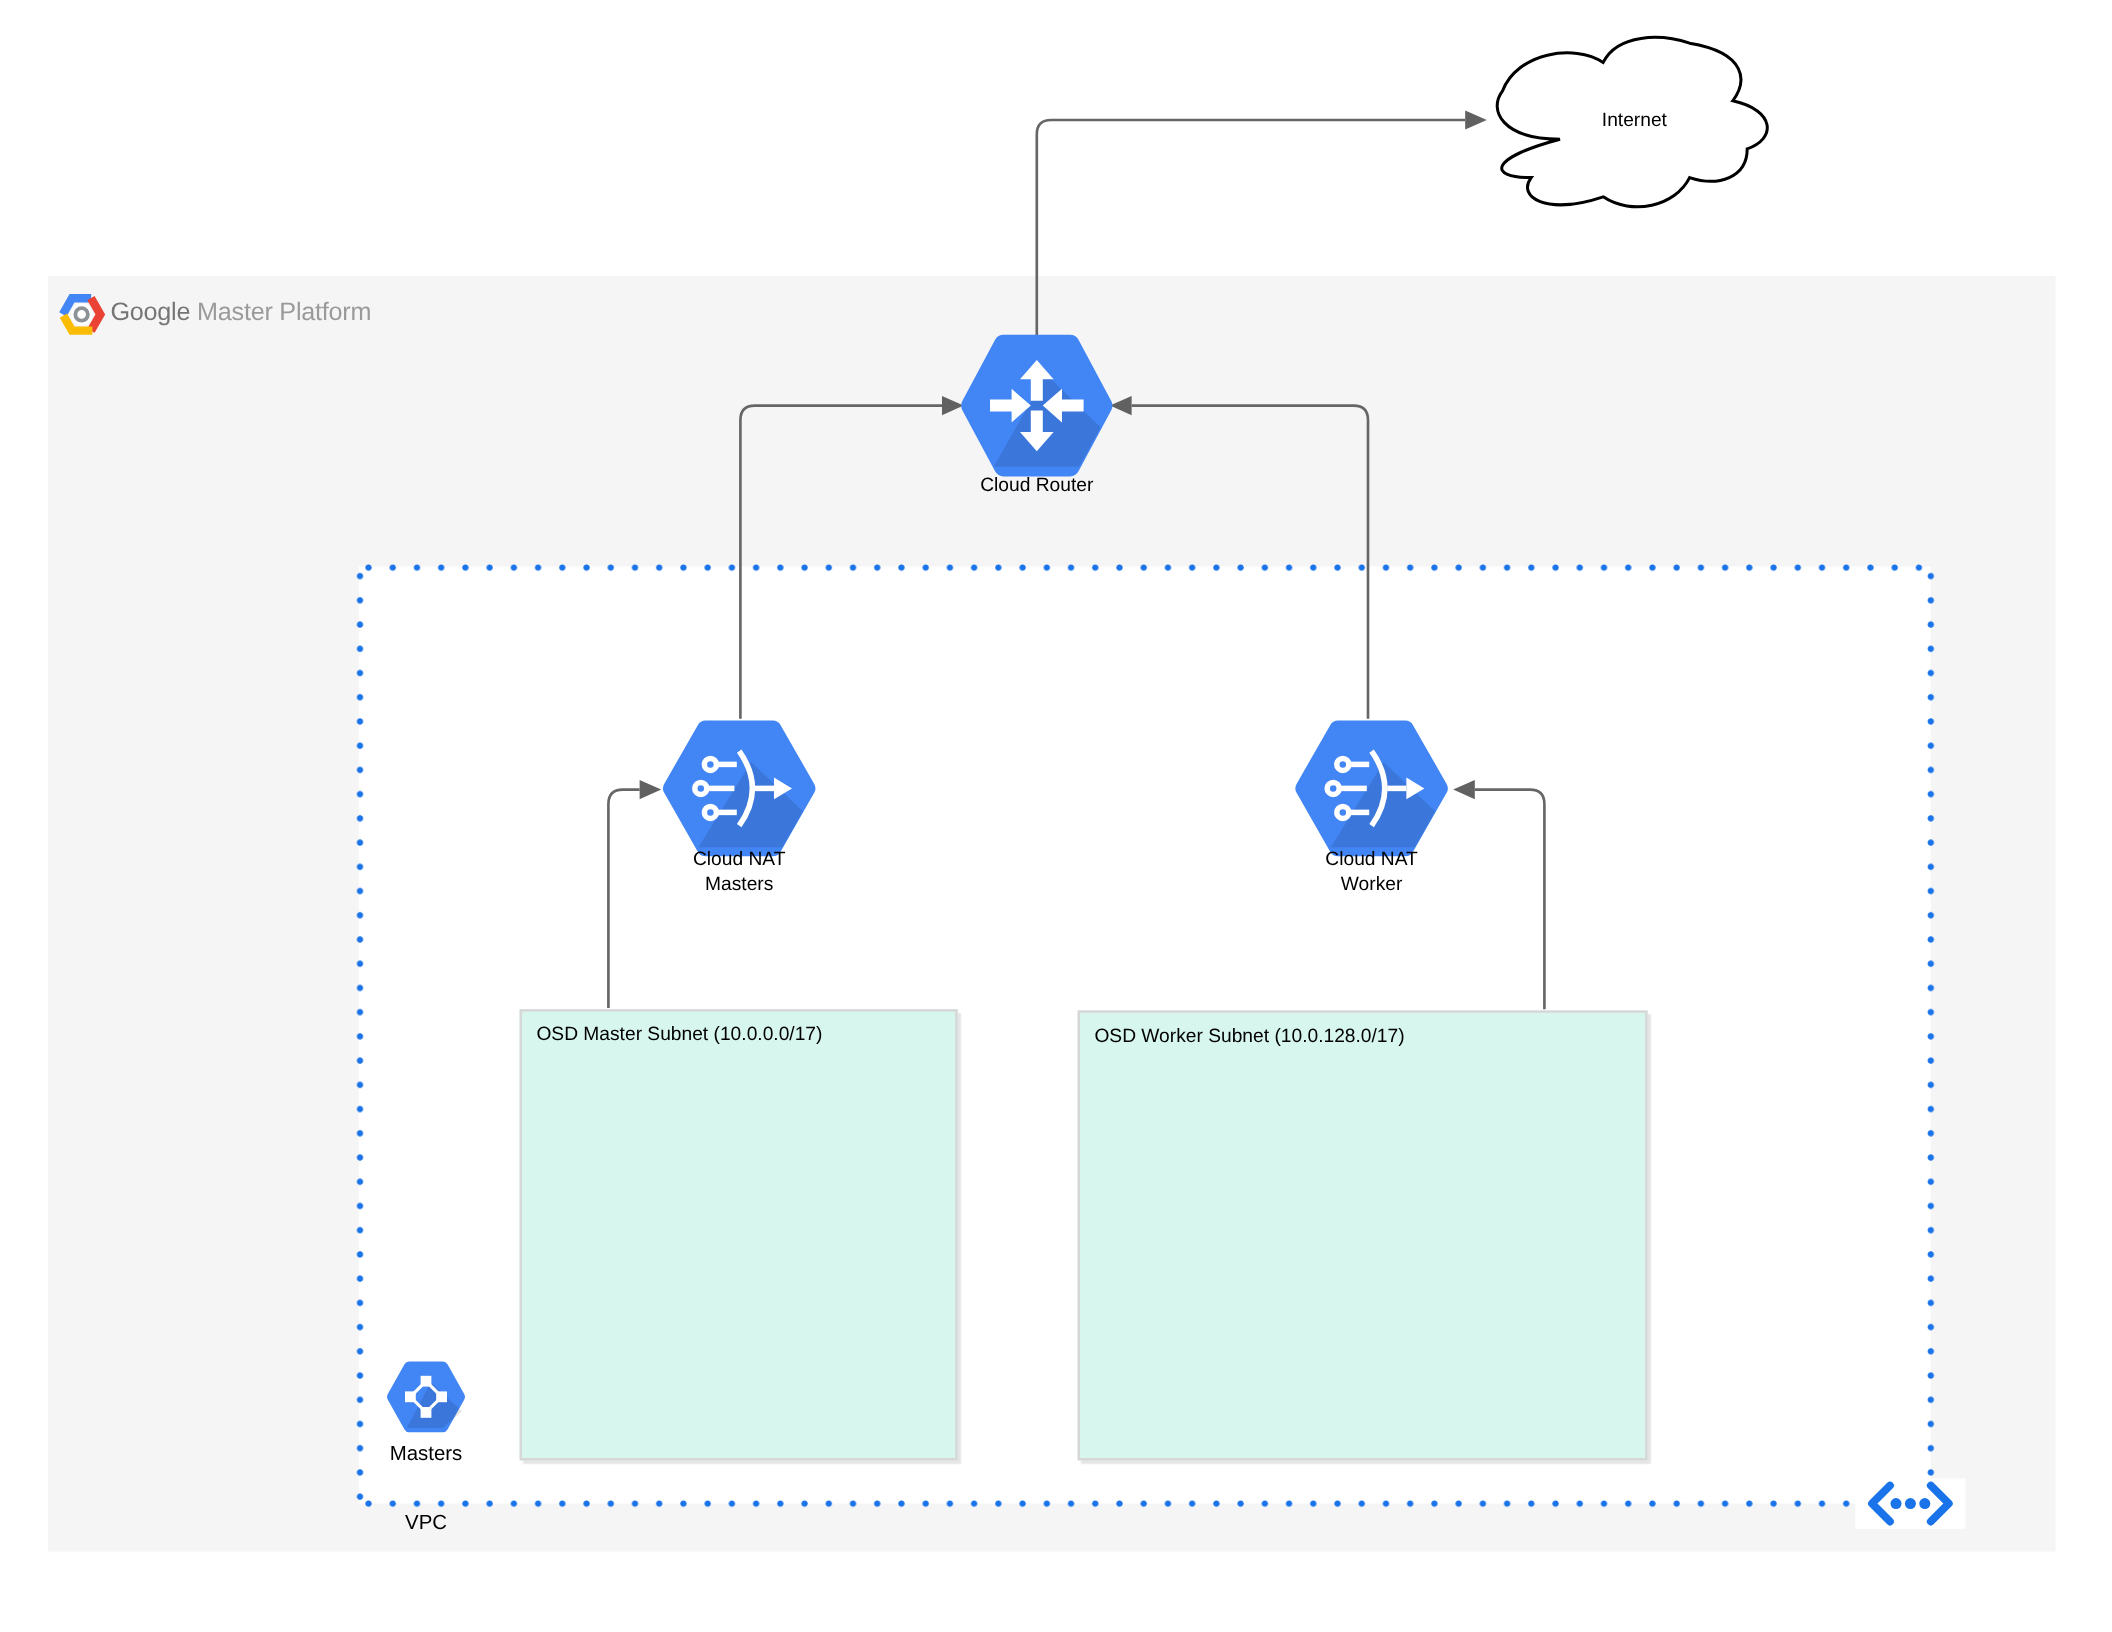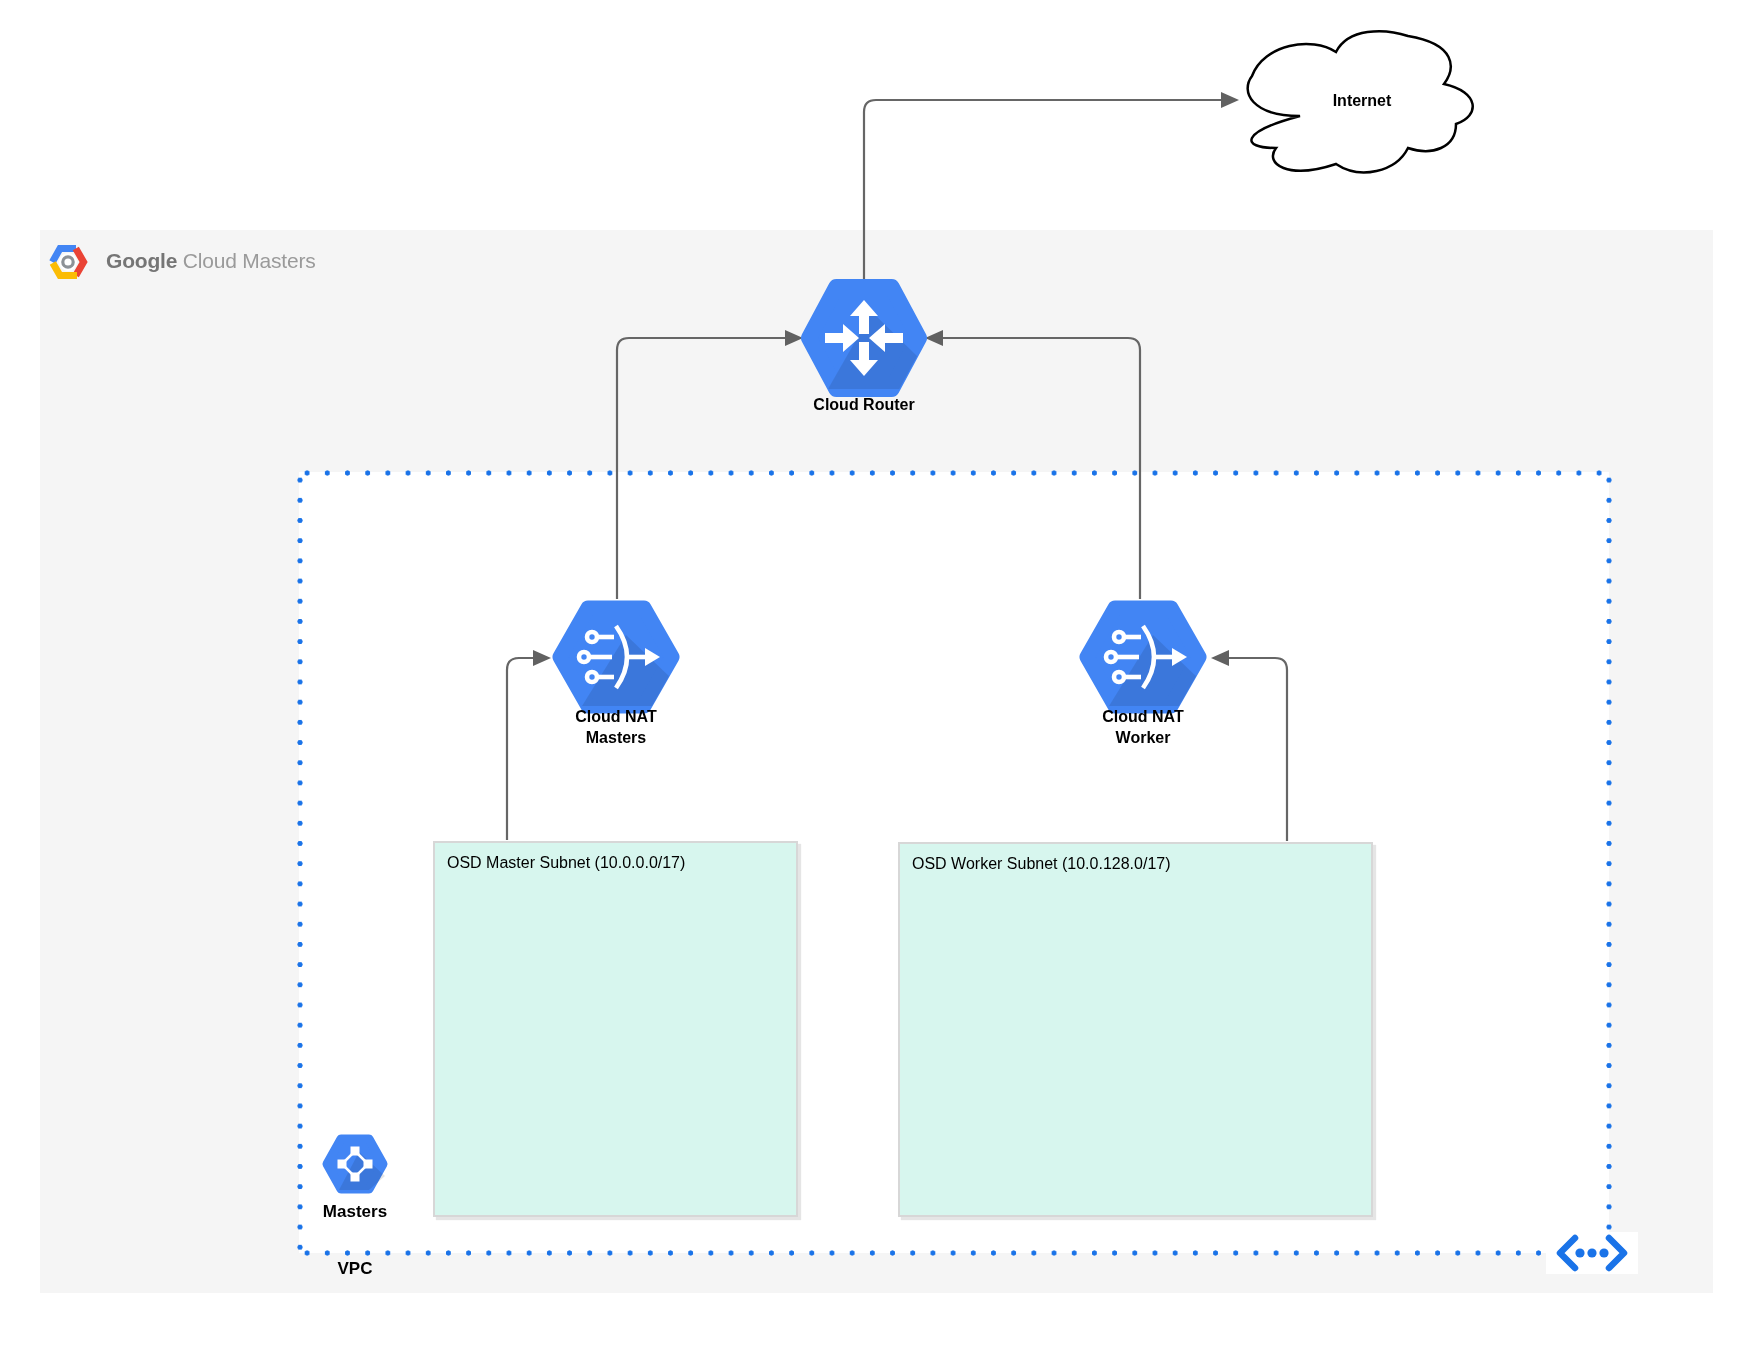--- a/index.html
+++ b/index.html
@@ -22,24 +22,24 @@
   .dot-v{position:absolute;width:6px;
          background-image:radial-gradient(circle,#1a73e8 2.3px,rgba(26,115,232,0) 2.9px);
          background-size:6px 20.2px;background-repeat:repeat-y;}
   .dot-top{left:297px;top:470px;width:1315px;}
   .dot-bottom{left:297px;top:1250px;width:1315px;}
   .dot-left{left:297px;top:470px;height:786px;}
   .dot-right{left:1606px;top:470px;height:786px;}
 
   .svg-layer{position:absolute;left:0;top:0;width:1760px;height:1360px;pointer-events:none;}
 
-  .lbl{position:absolute;color:#000;font-size:16px;line-height:21px;text-align:center;white-space:nowrap;font-weight:bold;}
+  .lbl{position:absolute;color:#000;font-size:16px;line-height:21px;text-align:center;white-space:nowrap;}
   .lbl.center{transform:translateX(-50%);}
   .logo-text{position:absolute;left:92px;top:249px;font-size:21px;letter-spacing:-0.2px;white-space:nowrap;}
-  .logo-brand{color:#757575;font-weight:bold;margin-left:14px;}
+  .logo-brand{color:#757575;font-weight:normal;}
   .logo-product{color:#9a9a9a;font-weight:normal;}
 </style>
 </head>
 <body>
 
 <div class="canvas">
 
   <div class="gcp-area"></div>
 
   <div class="vpc-inner"></div>
@@ -176,21 +176,21 @@
         <path d="M7.8,-13.5 L15.6,0 L7.8,13.5" stroke="#ea4335"></path>
         <path d="M9,13.5 L-8,13.5 L-15.2,1" stroke="#fbbc05"></path>
       </g>
       <circle cx="0" cy="0" r="9" fill="#ffffff"></circle>
       <circle cx="0" cy="0" r="5.2" fill="#ffffff" stroke="#8d9297" stroke-width="3.2"></circle>
     </g>
   </svg>
 
   <div class="logo-text">
     <span class="logo-brand">Google</span>
-    <span class="logo-product">Cloud Masters</span>
+    <span class="logo-product">Master Platform</span>
   </div>
 
   <div class="lbl center" style="left:1362px;top:90px;">Internet</div>
 
   <div class="lbl center" style="left:864px;top:394px;">Cloud Router</div>
 
   <div class="lbl center" style="left:616px;top:706px;">
     <span style="display:block;">Cloud NAT</span>
     <span style="display:block;">Masters</span>
   </div>

